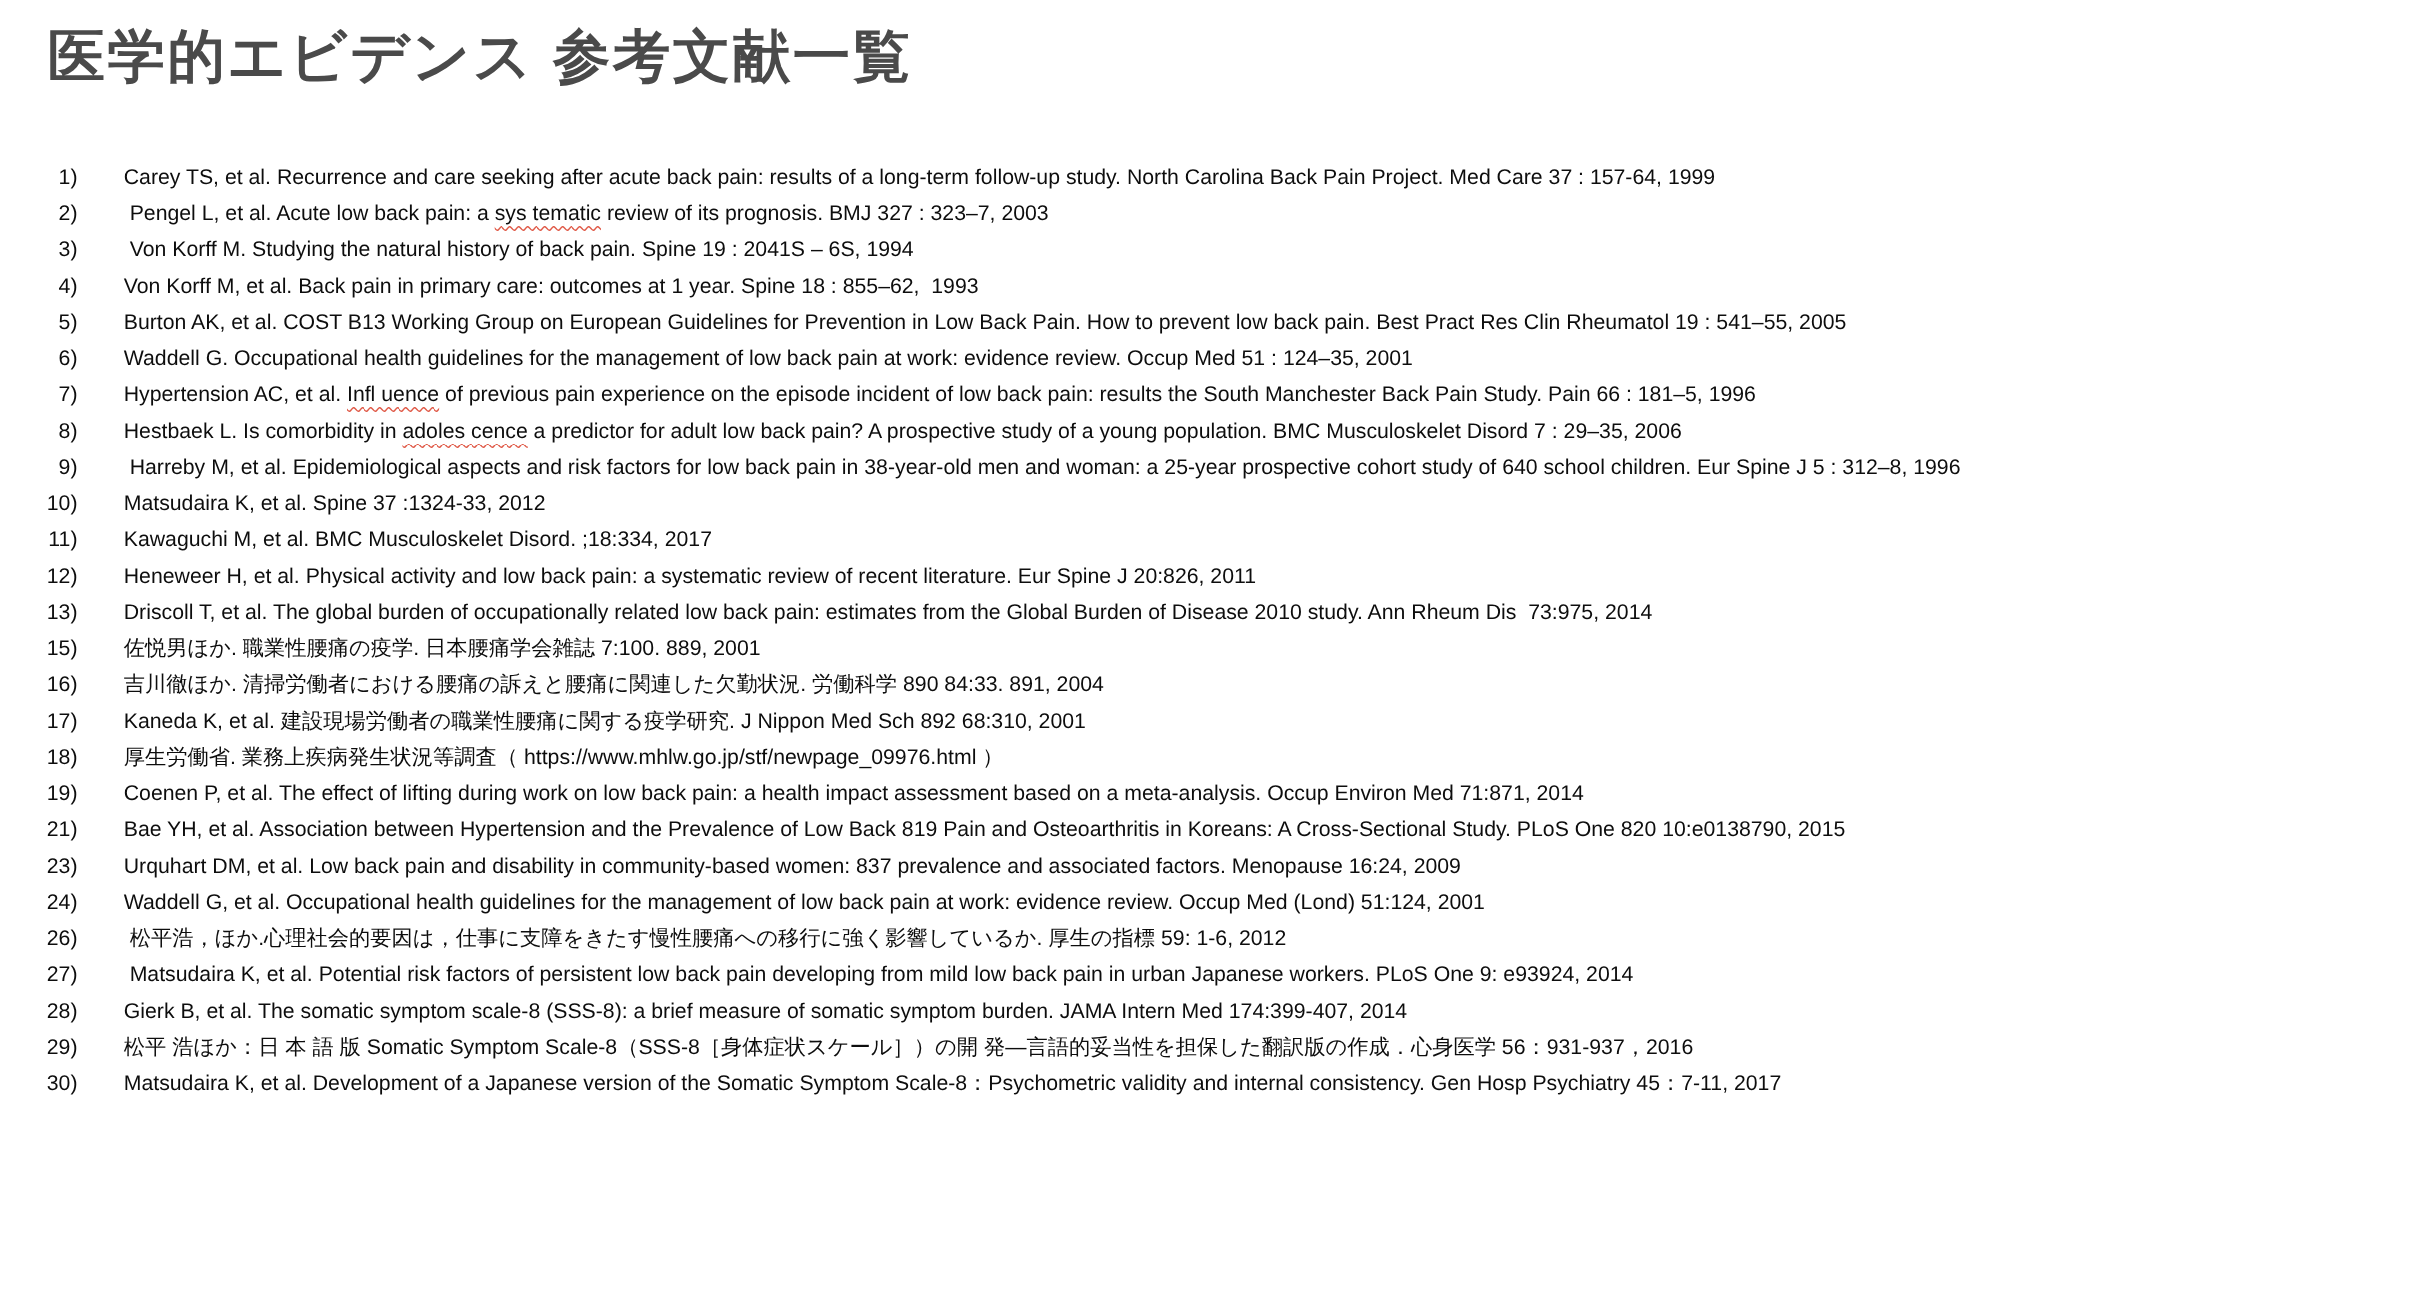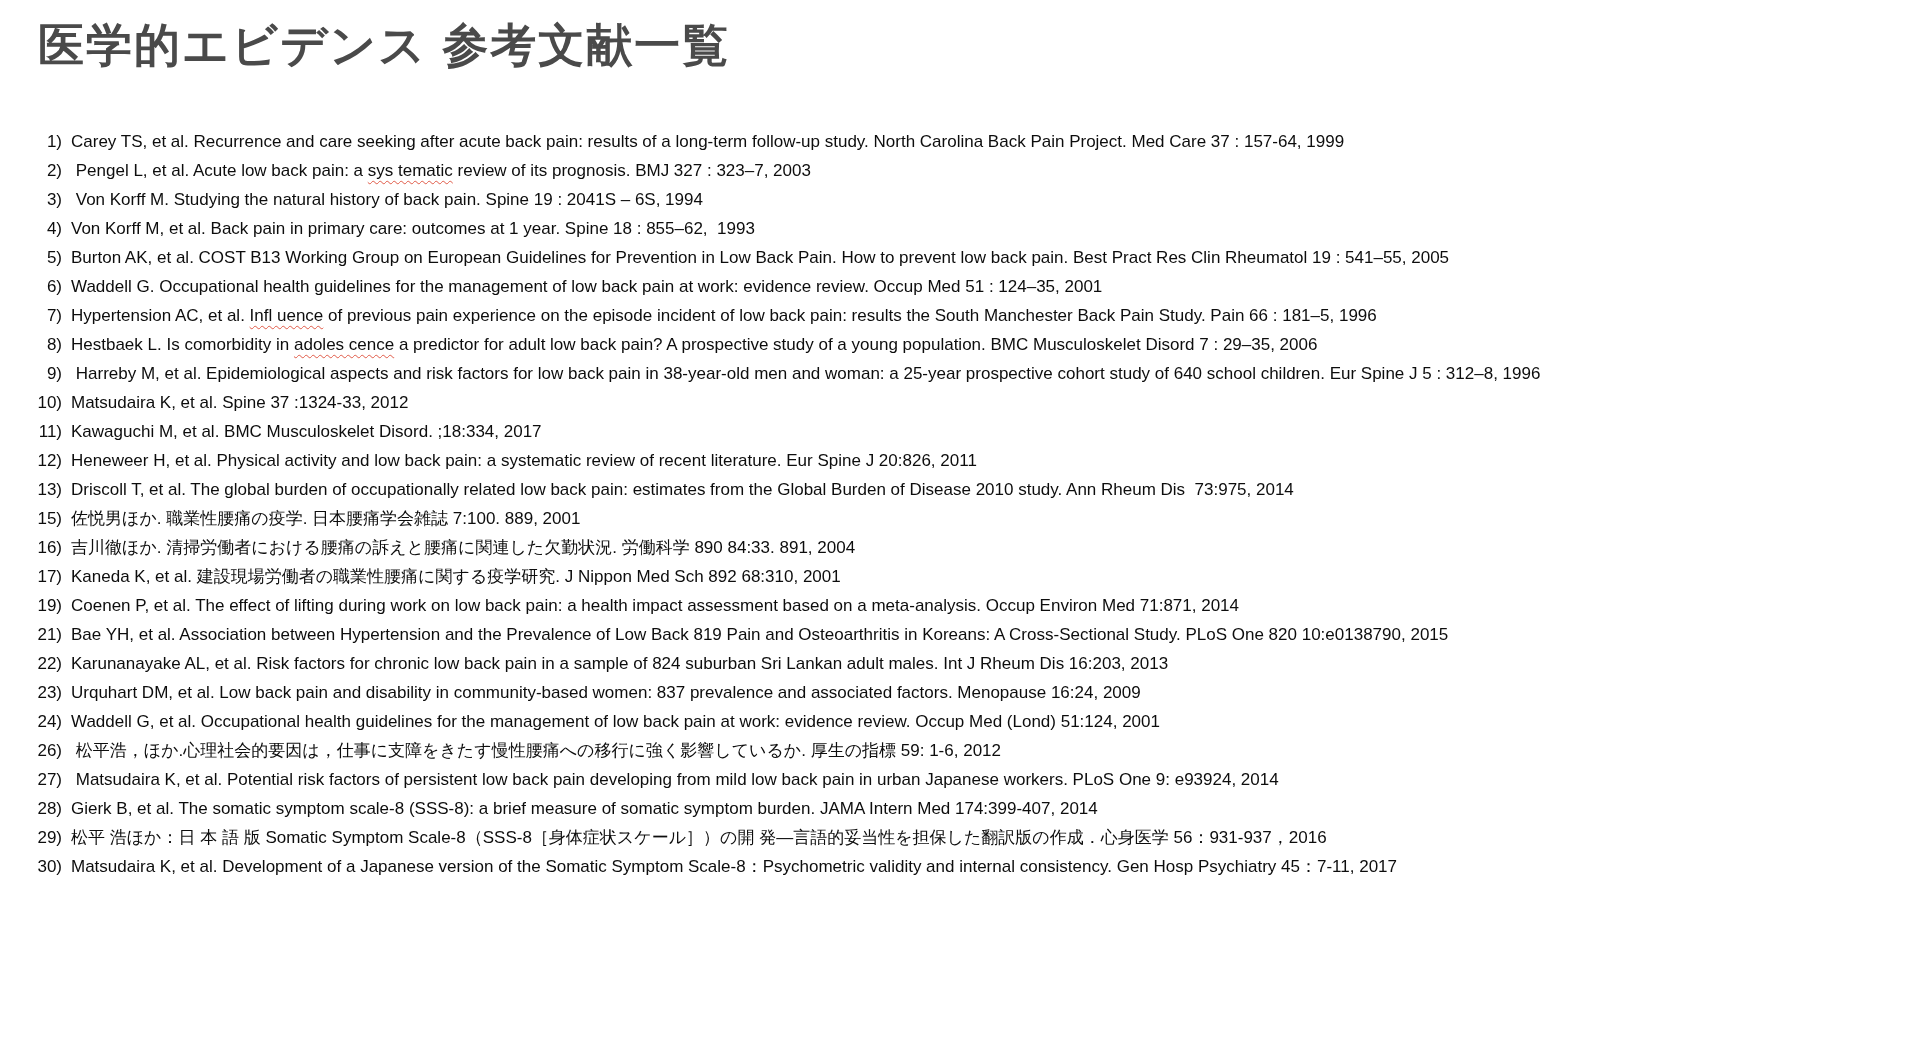--- a/index.html
+++ b/index.html
@@ -37,20 +37,21 @@
   }
   .ref .num {
     flex: 0 0 26px;
     text-align: right;
     margin-right: 9px;
     white-space: pre;
   }
   .ref .txt {
     flex: 1 1 auto;
     min-width: 0;
+    margin-left: 28px;
   }
   .wavy {
     text-decoration: underline;
     text-decoration-style: wavy;
     text-decoration-color: var(--squiggle_color, #e05a48);
     text-decoration-thickness: 1px;
     text-underline-offset: 4px;
   }
 </style>
 </head>
@@ -69,23 +70,23 @@
       <div class="ref"><span class="num">7)</span><span class="txt"><span>Hypertension AC, et al. </span><span class="wavy">Infl uence</span><span> of previous pain experience on the episode incident of low back pain: results the South Manchester Back Pain Study. Pain 66 : 181–5, 1996</span></span></div>
       <div class="ref"><span class="num">8)</span><span class="txt"><span>Hestbaek L. Is comorbidity in </span><span class="wavy">adoles cence</span><span> a predictor for adult low back pain? A prospective study of a young population. BMC Musculoskelet Disord 7 : 29–35, 2006</span></span></div>
       <div class="ref"><span class="num">9)</span><span class="txt"><span> Harreby M, et al. Epidemiological aspects and risk factors for low back pain in 38-year-old men and woman: a 25-year prospective cohort study of 640 school children. Eur Spine J 5 : 312–8, 1996</span></span></div>
       <div class="ref"><span class="num">10)</span><span class="txt"><span>Matsudaira K, et al. Spine 37 :1324-33, 2012</span></span></div>
       <div class="ref"><span class="num">11)</span><span class="txt"><span>Kawaguchi M, et al. BMC Musculoskelet Disord. ;18:334, 2017</span></span></div>
       <div class="ref"><span class="num">12)</span><span class="txt"><span>Heneweer H, et al. Physical activity and low back pain: a systematic review of recent literature. Eur Spine J 20:826, 2011</span></span></div>
       <div class="ref"><span class="num">13)</span><span class="txt"><span>Driscoll T, et al. The global burden of occupationally related low back pain: estimates from the Global Burden of Disease 2010 study. Ann Rheum Dis  73:975, 2014</span></span></div>
       <div class="ref"><span class="num">15)</span><span class="txt"><span>佐悦男ほか. 職業性腰痛の疫学. 日本腰痛学会雑誌 7:100. 889, 2001</span></span></div>
       <div class="ref"><span class="num">16)</span><span class="txt"><span>吉川徹ほか. 清掃労働者における腰痛の訴えと腰痛に関連した欠勤状況. 労働科学 890 84:33. 891, 2004</span></span></div>
       <div class="ref"><span class="num">17)</span><span class="txt"><span>Kaneda K, et al. 建設現場労働者の職業性腰痛に関する疫学研究. J Nippon Med Sch 892 68:310, 2001</span></span></div>
+      <div class="ref"><span class="num">18)</span><span class="txt"><span>厚生労働省. 業務上疾病発生状況等調査（ https://www.mhlw.go.jp/stf/newpage_09976.html ）</span></span></div>
       <div class="ref"><span class="num">19)</span><span class="txt"><span>Coenen P, et al. The effect of lifting during work on low back pain: a health impact assessment based on a meta-analysis. Occup Environ Med 71:871, 2014</span></span></div>
       <div class="ref"><span class="num">21)</span><span class="txt"><span>Bae YH, et al. Association between Hypertension and the Prevalence of Low Back 819 Pain and Osteoarthritis in Koreans: A Cross-Sectional Study. PLoS One 820 10:e0138790, 2015</span></span></div>
-      <div class="ref"><span class="num">22)</span><span class="txt"><span>Karunanayake AL, et al. Risk factors for chronic low back pain in a sample of 824 suburban Sri Lankan adult males. Int J Rheum Dis 16:203, 2013</span></span></div>
       <div class="ref"><span class="num">23)</span><span class="txt"><span>Urquhart DM, et al. Low back pain and disability in community-based women: 837 prevalence and associated factors. Menopause 16:24, 2009</span></span></div>
       <div class="ref"><span class="num">24)</span><span class="txt"><span>Waddell G, et al. Occupational health guidelines for the management of low back pain at work: evidence review. Occup Med (Lond) 51:124, 2001</span></span></div>
       <div class="ref"><span class="num">26)</span><span class="txt"><span> 松平浩，ほか.心理社会的要因は，仕事に支障をきたす慢性腰痛への移行に強く影響しているか. 厚生の指標 59: 1-6, 2012</span></span></div>
       <div class="ref"><span class="num">27)</span><span class="txt"><span> Matsudaira K, et al. Potential risk factors of persistent low back pain developing from mild low back pain in urban Japanese workers. PLoS One 9: e93924, 2014</span></span></div>
       <div class="ref"><span class="num">28)</span><span class="txt"><span>Gierk B, et al. The somatic symptom scale-8 (SSS-8): a brief measure of somatic symptom burden. JAMA Intern Med 174:399-407, 2014</span></span></div>
       <div class="ref"><span class="num">29)</span><span class="txt"><span>松平 浩ほか：日 本 語 版 Somatic Symptom Scale-8（SSS-8［身体症状スケール］）の開 発―言語的妥当性を担保した翻訳版の作成．心身医学 56：931-937，2016</span></span></div>
       <div class="ref"><span class="num">30)</span><span class="txt"><span>Matsudaira K, et al. Development of a Japanese version of the Somatic Symptom Scale-8：Psychometric validity and internal consistency. Gen Hosp Psychiatry 45：7-11, 2017</span></span></div>
     </div>
 </div>
 

